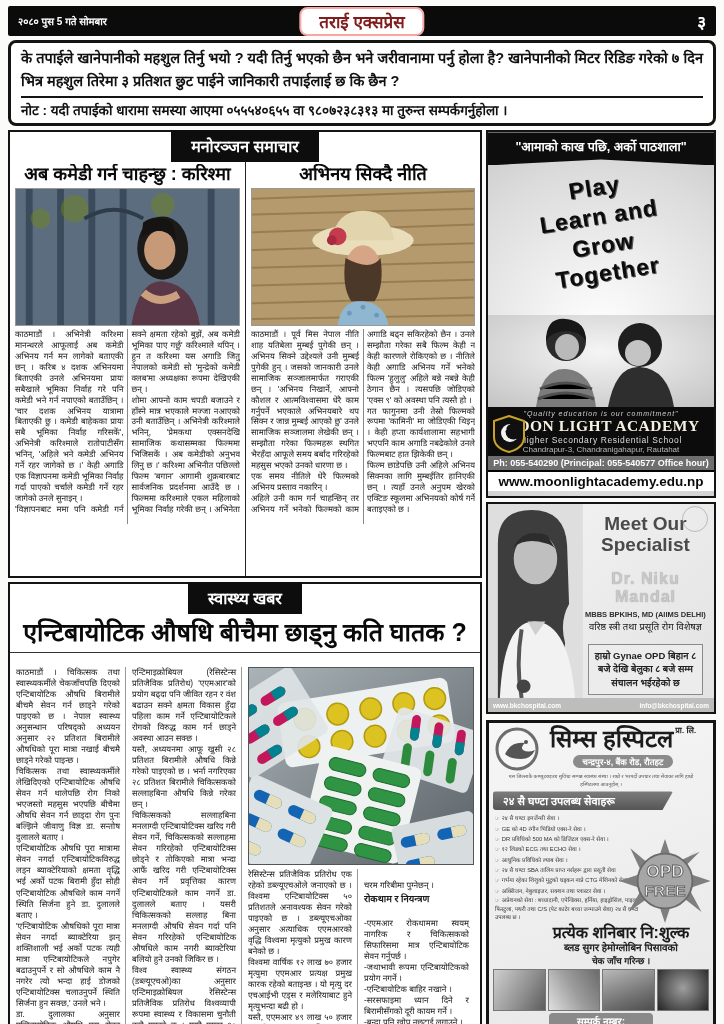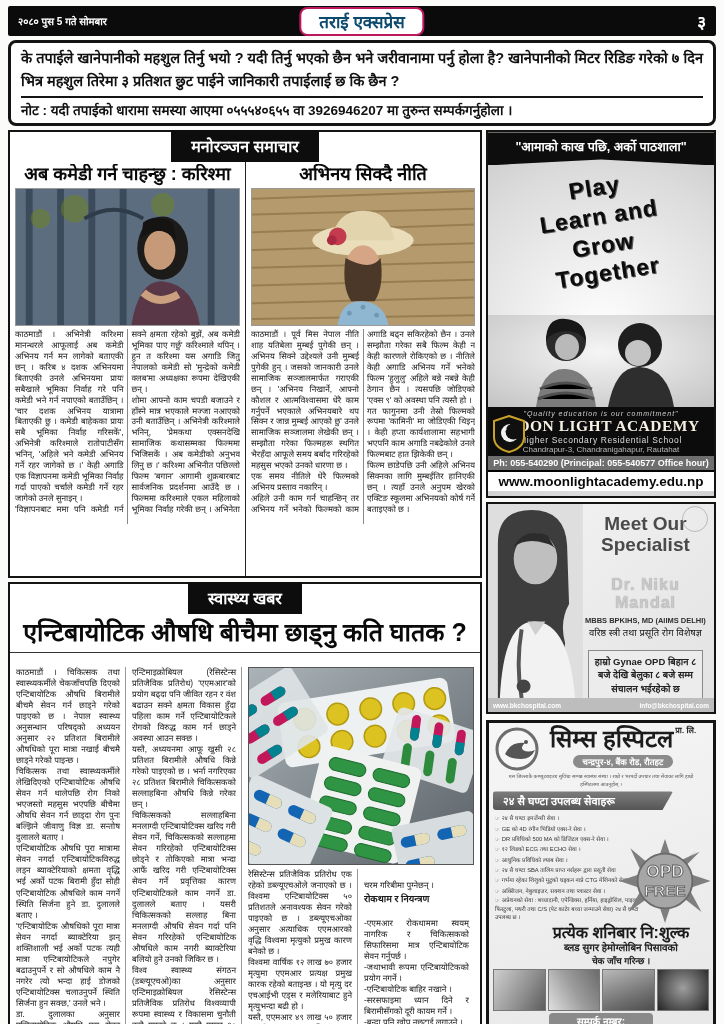--- a/index.html
+++ b/index.html
@@ -3,21 +3,21 @@
 <meta charset="utf-8">
 <style>
   * { margin:0; padding:0; box-sizing:border-box; }
   html,body { background:#d9d9d9; }
   body { font-family:"Liberation Sans","DejaVu Sans",sans-serif; }
   .page { position:relative; width:724px; height:1024px; margin:0 auto; background:#fbfbf9; overflow:hidden; padding:6px 8px; }
 
   
   .masthead-bar { position:relative; height:30px; background:#0b0b0b; display:flex; align-items:center; justify-content:space-between; padding:0 10px; border-radius:2px; }
   .masthead-date { color:#fff; font-size:10px; font-weight:700; }
-  .masthead-title { position:absolute; left:50%; transform:translateX(-50%); background:#fff; border:2px solid #be185d; border-radius:8px; padding:1px 18px; font-size:17px; font-weight:700; color:#0c4a6e; }
+  .masthead-title { position:absolute; left:50%; transform:translateX(-50%); background:#fff; border:2px solid #fca5a5; border-radius:8px; padding:1px 18px; font-size:17px; font-weight:700; color:#7f1d1d; }
   .masthead-page { color:#fff; font-size:17px; font-weight:700; }
 
   
   .notice { margin-top:4px; border:3px solid #141414; border-radius:8px; background:#fff; padding:4px 10px 2px; }
   .notice-body { font-size:14.5px; font-weight:700; color:#111; line-height:1.6; text-align:justify; }
   .notice-note { border-top:2px solid #141414; margin-top:3px; padding:3px 0 2px; font-size:13.5px; font-weight:700; color:#111; }
 
   
   .main { display:flex; gap:4px; margin-top:4px; }
   .left-col { width:474px; }
@@ -66,21 +66,21 @@
   .academy-ph { background:#6e6e6e; color:#fff; font-weight:700; font-size:9px; text-align:center; padding:2px 0; }
   .academy-web { background:#fff; border-top:2px solid #000; font-weight:800; font-size:13.5px; text-align:center; padding:2px 0; color:#0a0a0a; }
 
   
   .specialist { height:212px; margin-bottom:6px; position:relative; background:linear-gradient(135deg,#f4f4f4 0%,#e2e2e2 100%); display:flex; }
   .spec-photo { width:42%; height:calc(100% - 14px); }
   .spec-photo svg { width:100%; height:100%; display:block; }
   .spec-right { width:58%; padding:10px 6px 0 0; text-align:center; position:relative; }
   .spec-seal { position:absolute; right:6px; top:2px; width:26px; height:26px; border:1.5px solid #9a9a9a; border-radius:50%; opacity:0.6; }
   .spec-title { font-weight:800; font-size:19px; color:#4a4a4a; line-height:1.1; }
-  .spec-doctor { margin-top:20px; font-weight:800; font-size:16px; color:#c9c9c9; text-shadow:0 0 1px #8a8a8a; letter-spacing:1px; }
+  .spec-doctor { margin-top:14px; font-weight:800; font-size:16px; color:#c9c9c9; text-shadow:0 0 1px #8a8a8a; letter-spacing:1px; }
   .spec-degree { font-weight:800; font-size:7.5px; color:#2e2e2e; margin-top:4px; }
   .spec-spec { font-size:9.5px; color:#222; margin-top:2px; line-height:1.3; }
   .spec-opd { margin:10px auto 0; width:92%; border:1.5px solid #8a8a8a; background:#ececec; font-size:9.5px; font-weight:700; color:#222; padding:4px 3px; line-height:1.45; }
   .spec-footer { position:absolute; left:0; right:0; bottom:0; height:14px; background:#bdbdbd; display:flex; justify-content:space-between; align-items:center; padding:0 5px; font-size:6.5px; font-weight:700; color:#fff; }
 
   
   .hospital { height:308px; border:3px solid #141414; background:linear-gradient(160deg,#f6f6f6,#e7e7e7); position:relative; }
   .hosp-head { display:flex; align-items:flex-start; padding:4px 6px 0; }
   .hosp-logo { width:44px; height:44px; flex:0 0 auto; }
   .hosp-title-wrap { flex:1; text-align:center; }
@@ -112,21 +112,21 @@
 <div class="page">
 
   <div class="masthead-bar">
     <span class="masthead-date">२०८० पुस 5 गते सोमबार</span>
     <span class="masthead-title">तराई एक्सप्रेस</span>
     <span class="masthead-page">३</span>
   </div>
 
   <div class="notice">
     <div class="notice-body">के तपाईले खानेपानीको महशुल तिर्नु भयो ? यदी तिर्नु भएको छैन भने जरीवानामा पर्नु होला है? खानेपानीको मिटर रिडिङ गरेको ७ दिन भित्र महशुल तिरेमा ३ प्रतिशत छुट पाईने जानिकारी तपाईलाई छ कि छैन ?</div>
-    <div class="notice-note">नोट : यदी तपाईको धारामा समस्या आएमा ०५५५४०६५५ वा 3926946207 मा तुरुन्त सम्पर्कगर्नुहोला ।</div>
+    <div class="notice-note">नोट : यदी तपाईको धारामा समस्या आएमा ०५५५४०६५५ वा ९८०७२३८३१३ मा तुरुन्त सम्पर्कगर्नुहोला ।</div>
   </div>
 
   <div class="main">
 
     <div class="left-col">
 
       <div class="section-box ent-box">
         <div class="section-head">मनोरञ्जन समाचार</div>
         <div class="ent-articles">
 

